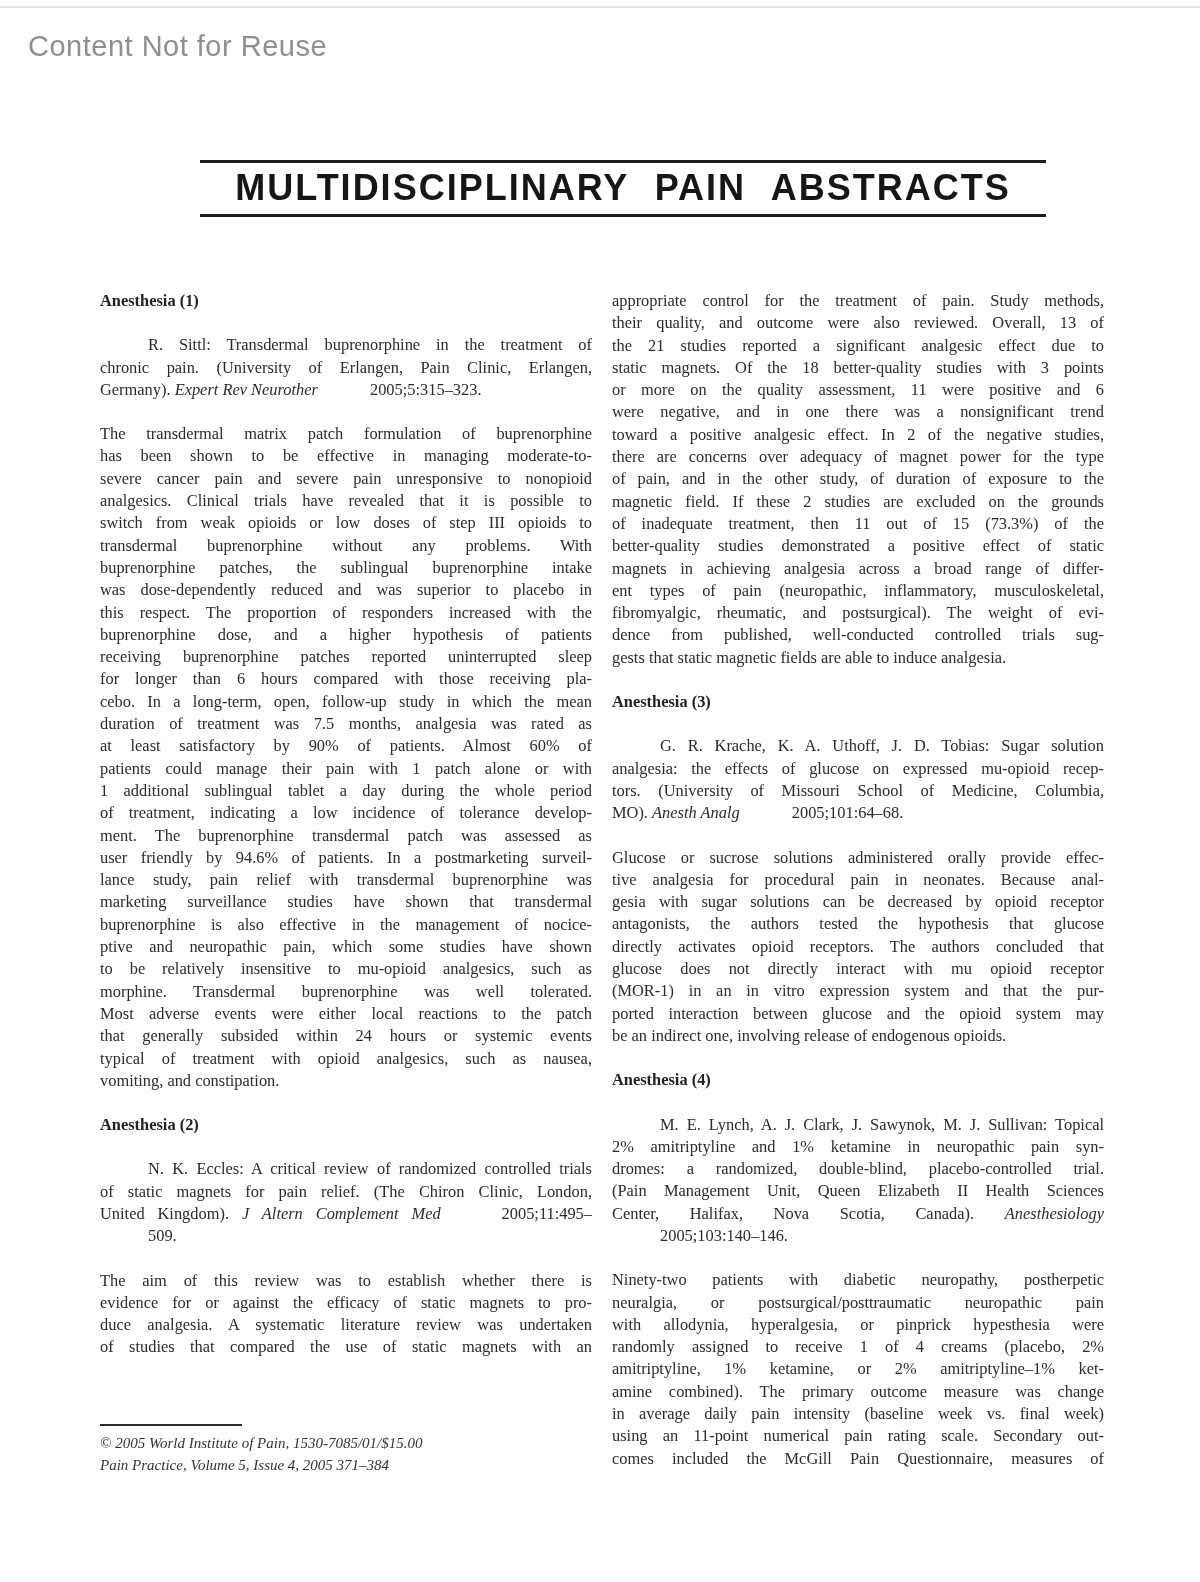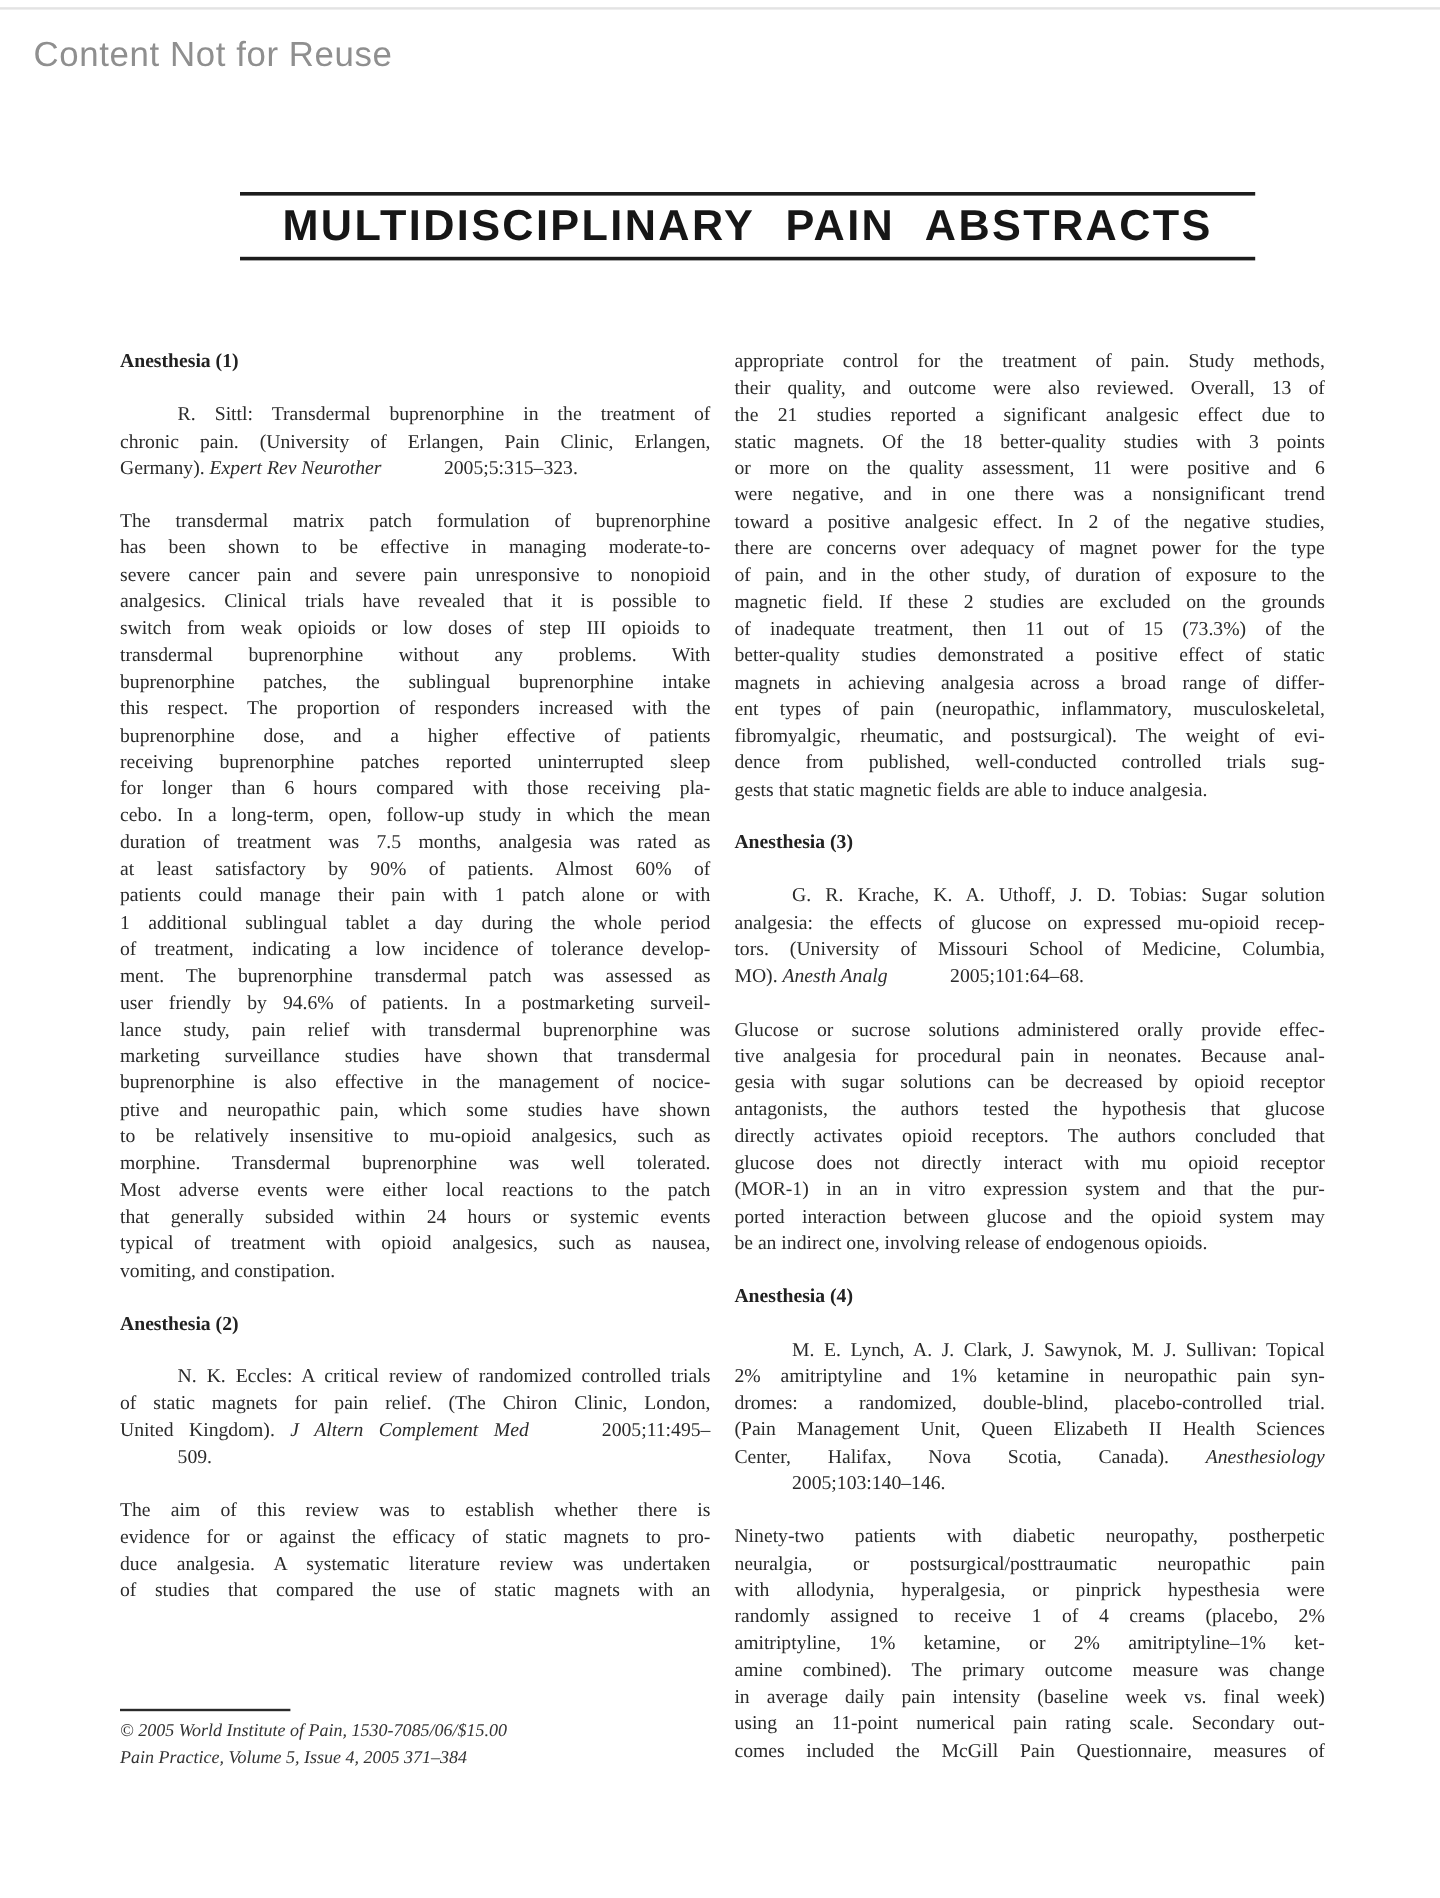--- a/index.html
+++ b/index.html
@@ -63,22 +63,23 @@
         <div class="ln"><span>Germany). </span><span class="i">Expert Rev Neurother</span><span class="b"> 2005;5:315–323.</span></div>
       </div>
       <div class="para">
         <div class="ln">The transdermal matrix patch formulation of buprenorphine</div>
         <div class="ln">has been shown to be effective in managing moderate-to-</div>
         <div class="ln">severe cancer pain and severe pain unresponsive to nonopioid</div>
         <div class="ln">analgesics. Clinical trials have revealed that it is possible to</div>
         <div class="ln">switch from weak opioids or low doses of step III opioids to</div>
         <div class="ln">transdermal buprenorphine without any problems. With</div>
         <div class="ln">buprenorphine patches, the sublingual buprenorphine intake</div>
+        <div class="ln">was dose-dependently reduced and was superior to placebo in</div>
         <div class="ln">this respect. The proportion of responders increased with the</div>
-        <div class="ln">buprenorphine dose, and a higher effective of patients</div>
+        <div class="ln">buprenorphine dose, and a higher hypothesis of patients</div>
         <div class="ln">receiving buprenorphine patches reported uninterrupted sleep</div>
         <div class="ln">for longer than 6 hours compared with those receiving pla-</div>
         <div class="ln">cebo. In a long-term, open, follow-up study in which the mean</div>
         <div class="ln">duration of treatment was 7.5 months, analgesia was rated as</div>
         <div class="ln">at least satisfactory by 90% of patients. Almost 60% of</div>
         <div class="ln">patients could manage their pain with 1 patch alone or with</div>
         <div class="ln">1 additional sublingual tablet a day during the whole period</div>
         <div class="ln">of treatment, indicating a low incidence of tolerance develop-</div>
         <div class="ln">ment. The buprenorphine transdermal patch was assessed as</div>
         <div class="ln">user friendly by 94.6% of patients. In a postmarketing surveil-</div>
@@ -162,16 +163,16 @@
         <div class="ln">amitriptyline, 1% ketamine, or 2% amitriptyline–1% ket-</div>
         <div class="ln">amine combined). The primary outcome measure was change</div>
         <div class="ln">in average daily pain intensity (baseline week vs. final week)</div>
         <div class="ln">using an 11-point numerical pain rating scale. Secondary out-</div>
         <div class="ln">comes included the McGill Pain Questionnaire, measures of</div>
       </div>
     </div>
 
   <div class="footnote">
     <div class="footnote-rule"></div>
-    <div class="fn-line">© 2005 World Institute of Pain, 1530-7085/06/$15.00</div>
+    <div class="fn-line">© 2005 World Institute of Pain, 1530-7085/01/$15.00</div>
     <div class="fn-line">Pain Practice, Volume 5, Issue 4, 2005 371–384</div>
   </div>
 </div>
 
 </body></html>

